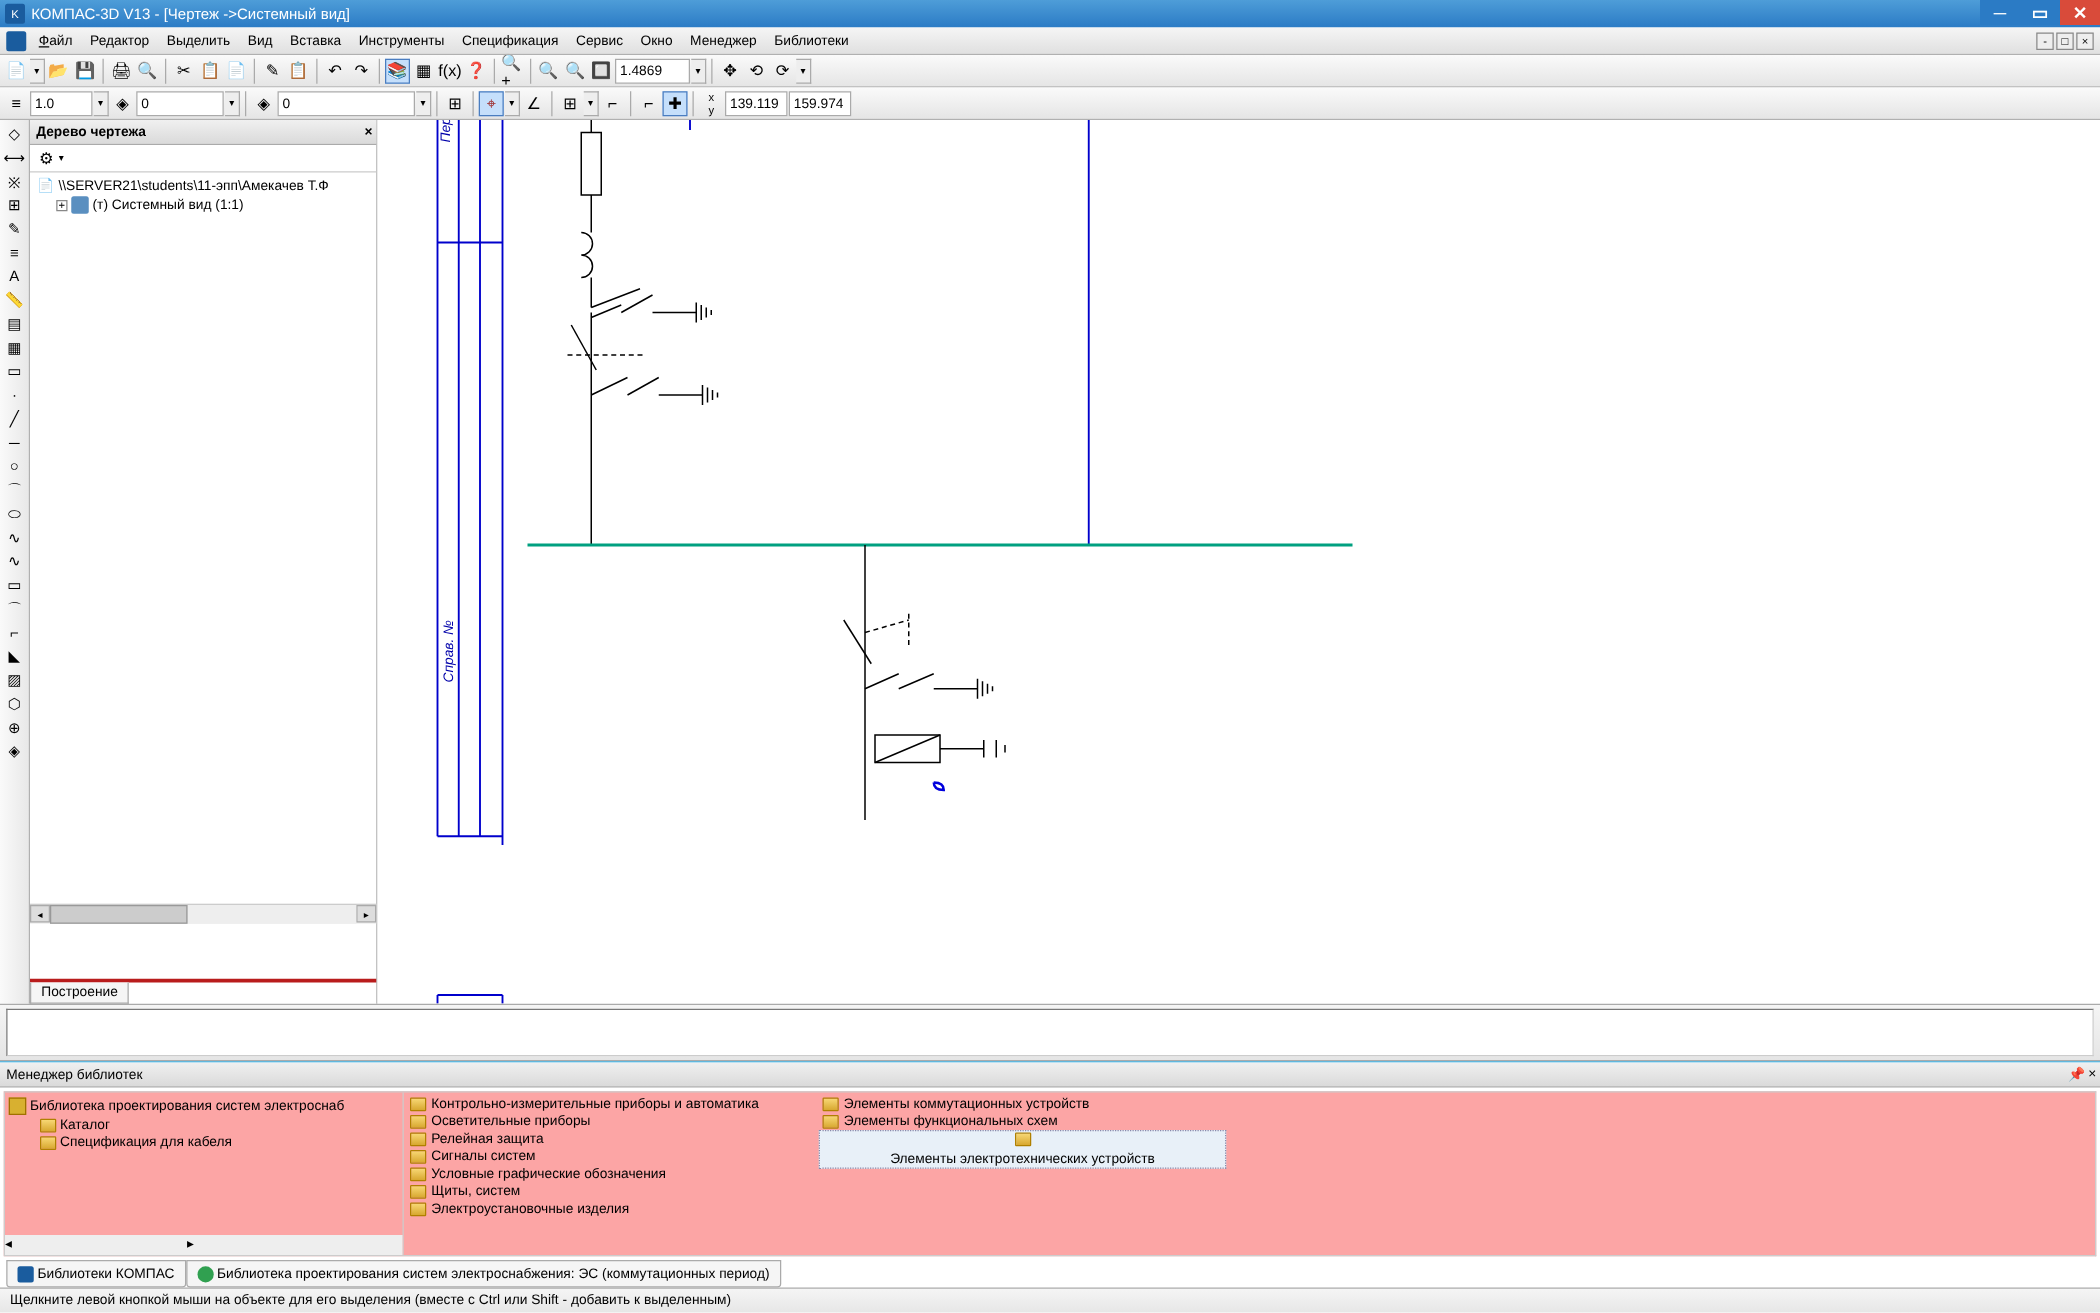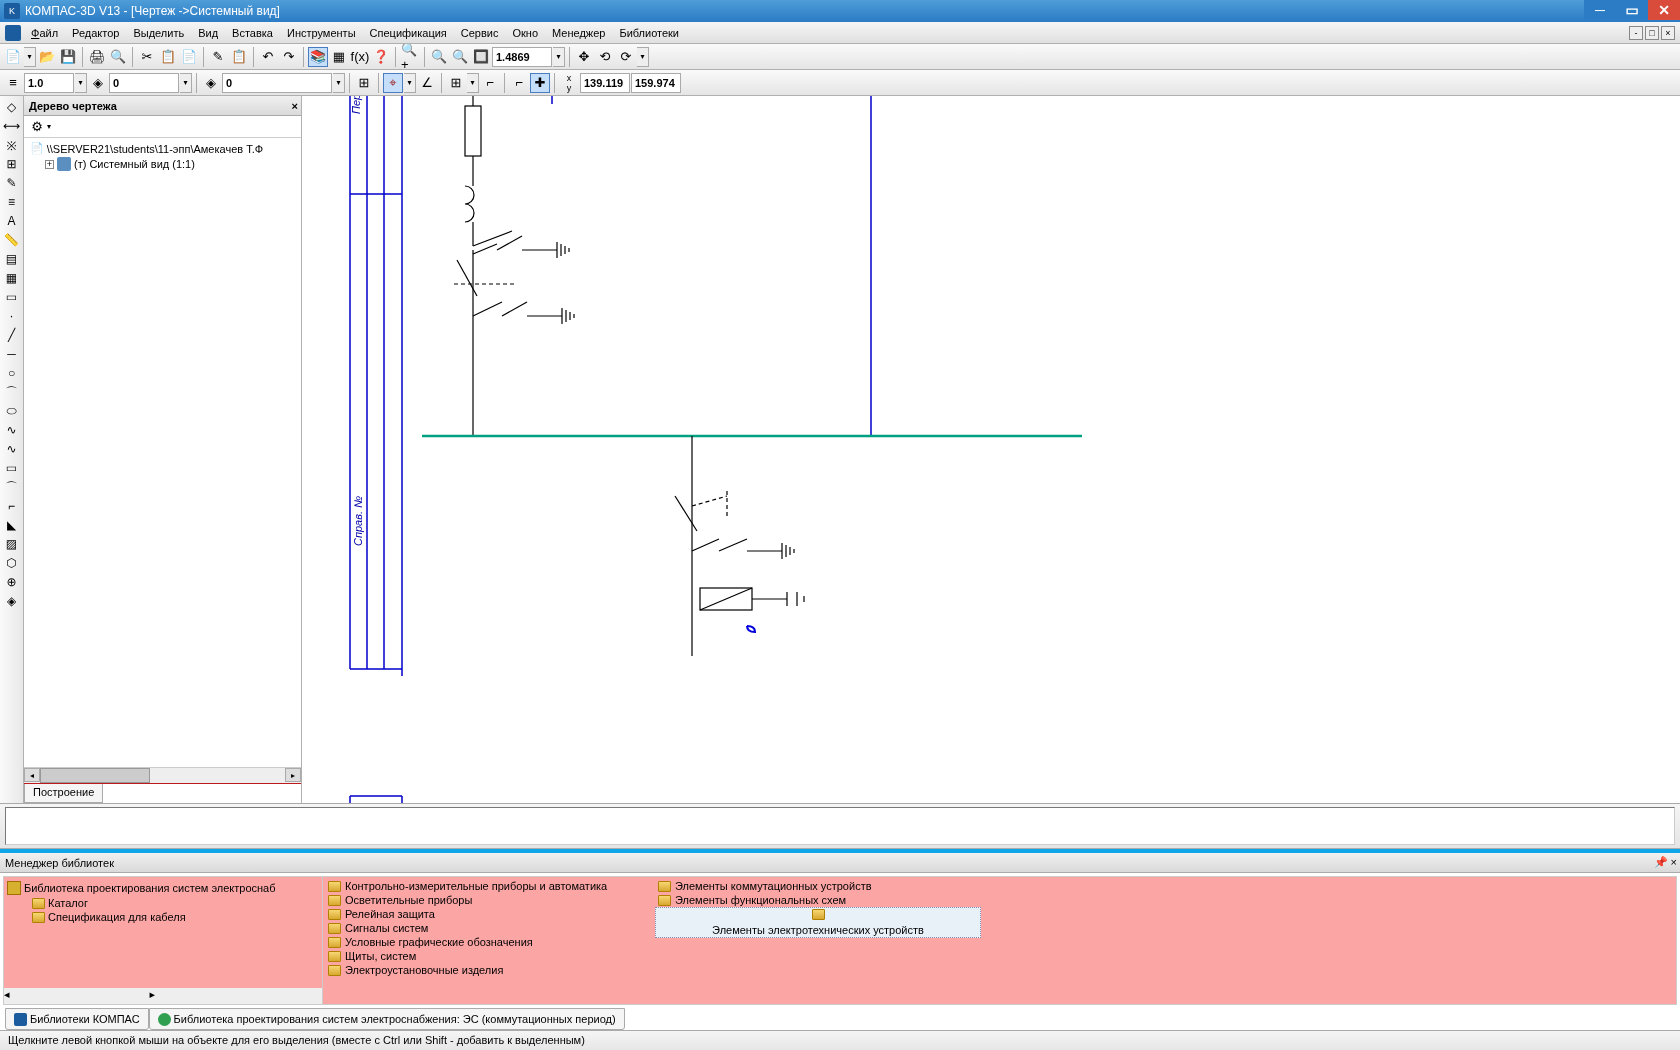--- a/index.html
+++ b/index.html
@@ -13,45 +13,45 @@
 .win-other { background: #2b7bc5; }
 .menubar { height: 22px; background: linear-gradient(to bottom, #f5f5f5, #e0e0e0); border-bottom: 1px solid #b0b0b0; display: flex; align-items: center; padding: 0 5px; position: relative; }
 .menubar span { padding: 0 7px; cursor: default; }
 .menubar span u { text-decoration: underline; }
 .mdi-controls { position: absolute; right: 5px; display: flex; gap: 2px; font-size: 11px; }
 .mdi-controls div { width: 14px; height: 14px; border: 1px solid #888; background: #eee; display:flex;align-items:center;justify-content:center;font-size:9px; }
 .toolbar { height: 26px; background: linear-gradient(to bottom, #fafafa, #e5e5e5); border-bottom: 1px solid #b0b0b0; display: flex; align-items: center; padding: 0 3px; gap: 1px; }
 .toolbar .sep { width: 1px; height: 20px; background: #aaa; margin: 0 3px; }
 .tb-btn { width: 20px; height: 20px; display: flex; align-items: center; justify-content: center; border: 1px solid transparent; font-size: 13px; }
 .tb-btn.active { border: 1px solid #4a7dc0; background: #c5dffb; }
-.tb-input { height: 20px; border: 1px solid #aaa; background: #fff; padding: 0 3px; font-size: 11px; font-weight: bold; }
+.tb-input { height: 20px; border: 1px solid #aaa; background: #fff; padding: 0 3px; font-size: 11px; }
 .tb-input.w50 { width: 50px; }
 .tb-input.w60 { width: 60px; }
 .tb-input.w70 { width: 70px; }
 .tb-dropdown { display:flex; }
 .tb-dropdown .arrow { width: 12px; height: 20px; border: 1px solid #aaa; border-left:none; background:#eee; display:flex;align-items:center;justify-content:center;font-size:8px; }
 .main-area { display: flex; height: 707px; }
 .left-vtoolbar { width: 24px; background: linear-gradient(to right, #fafafa, #e8e8e8); border-right: 1px solid #b0b0b0; display: flex; flex-direction: column; padding: 2px 0; gap: 1px; align-items: center; }
 .left-vtoolbar .vb { width: 20px; height: 18px; display: flex; align-items: center; justify-content: center; font-size: 12px; }
 .tree-panel { width: 278px; border-right: 1px solid #b0b0b0; display: flex; flex-direction: column; background: #fff; }
 .tree-header { height: 20px; background: linear-gradient(to bottom, #f0f0f0, #dadada); border-bottom: 1px solid #aaa; display: flex; align-items: center; padding: 0 5px; font-weight: bold; position: relative; }
 .tree-header .close-x { position: absolute; right: 3px; font-size: 11px; cursor: default; }
 .tree-toolbar { height: 22px; border-bottom: 1px solid #ccc; display: flex; align-items: center; padding: 0 3px; }
 .tree-body { flex: 1; overflow: hidden; padding: 3px; }
 .tree-item { display: flex; align-items: center; gap: 3px; padding: 1px 0; }
 .tree-scroll { height: 16px; border-top: 1px solid #ccc; display: flex; background:#eee; }
 .tree-scroll .sb-btn { width:16px; height:14px; border:1px solid #aaa; background:#ddd; display:flex;align-items:center;justify-content:center;font-size:8px;}
 .tree-scroll .sb-track { flex:1; background:#eee; position:relative;}
 .tree-scroll .sb-thumb { position:absolute; left:0; top:0; height:100%; width:110px; background:#ccc; border:1px solid #999;}
-.tree-tab { height: 20px; border-top: 1px solid #b91c1c; display:flex; }
+.tree-tab { height: 20px; border-top: 3px solid #b91c1c; display:flex;margin-top:44px; }
 .tree-tab .tab { padding: 2px 8px; border: 1px solid #aaa; border-top:none; background:#f5f5f5; }
 .canvas-area { flex: 1; background: #fff; position: relative; overflow: hidden; }
 .canvas-svg { width: 100%; height: 100%; }
 .property-bar { height: 46px; background: linear-gradient(to bottom, #f5f5f5, #e5e5e5); border-top: 1px solid #aaa; border-bottom: 1px solid #aaa; display: flex; align-items: center; padding: 14px 5px 3px 5px; position: relative; }
-.library-panel { height: 181px; border-top: 4px solid #0ea5e9; display: flex; flex-direction: column; }
+.library-panel { height: 181px; border-top: 1px solid #0ea5e9; display: flex; flex-direction: column; }
 .lib-header { height: 20px; background: linear-gradient(to bottom, #f0f0f0, #dadada); display: flex; align-items: center; padding: 0 5px; position: relative; border-bottom: 1px solid #aaa;}
 .lib-header .lib-controls { position: absolute; right: 3px; display:flex; gap:2px;}
 .lib-body { flex: 1; display: flex; border: 1px solid #ccc; margin: 3px; background:#fca5a5; border-left:none;}
 .lib-tree { width: 320px; border-left: 1px solid #ccc; border-right: 1px solid #ccc; padding: 3px; position: relative; }
 .lib-tree-scroll { position:absolute; bottom:0; left:0; right:0; height:16px; display:flex;background:#eee;}
 .lib-list { flex: 1; display: flex; }
 .lib-col { width: 330px; padding: 2px; }
 .lib-col .li { padding: 1px 3px; display:flex; align-items:center; gap:4px; }
 .lib-col .li.sel { background: #e8f0f8; border: 1px dotted #88a; flex-direction: column; }
 .lib-folder-icon{width:13px;height:11px;background:linear-gradient(to bottom,#f7d774,#d8a830);border:1px solid #b08000;border-radius:1px;}

